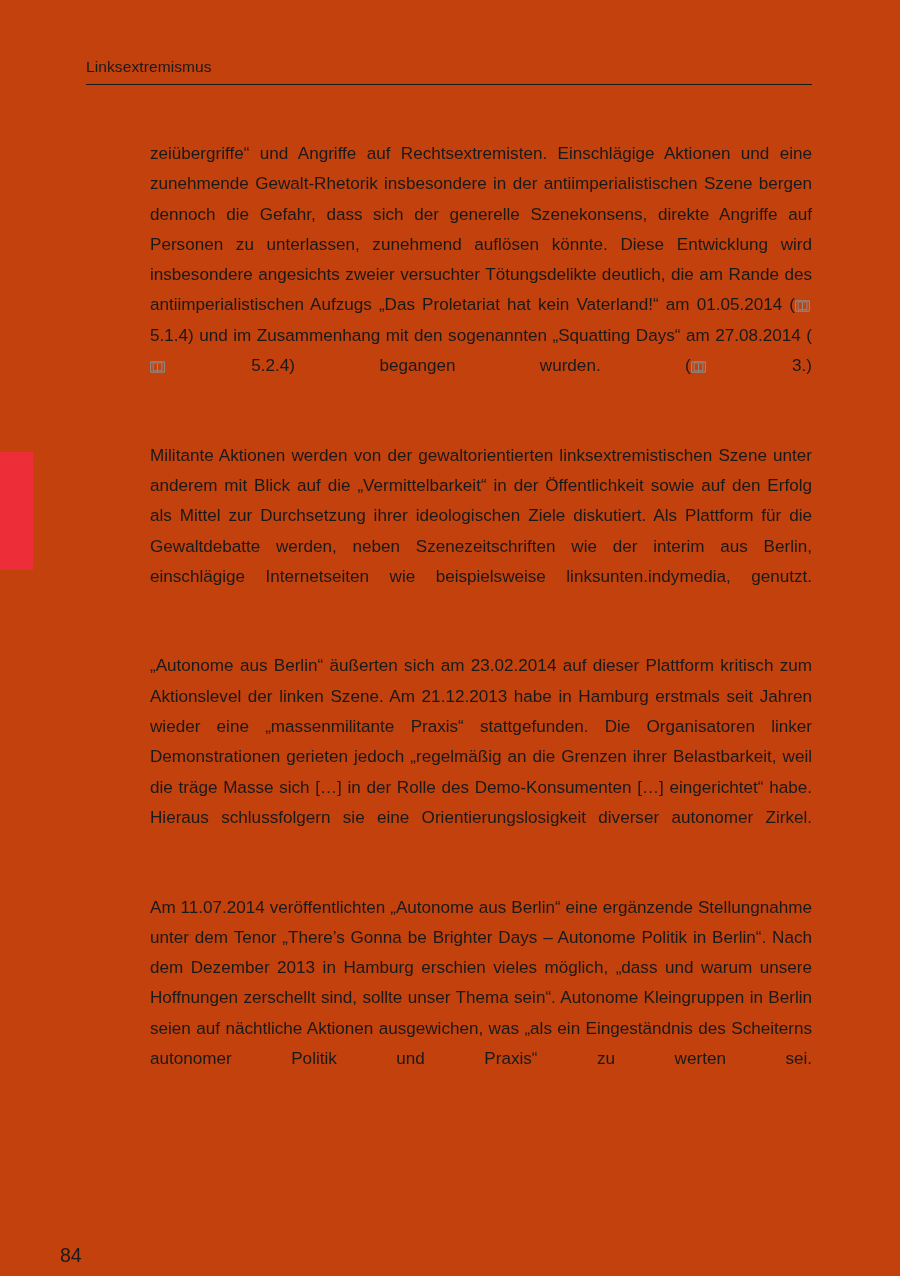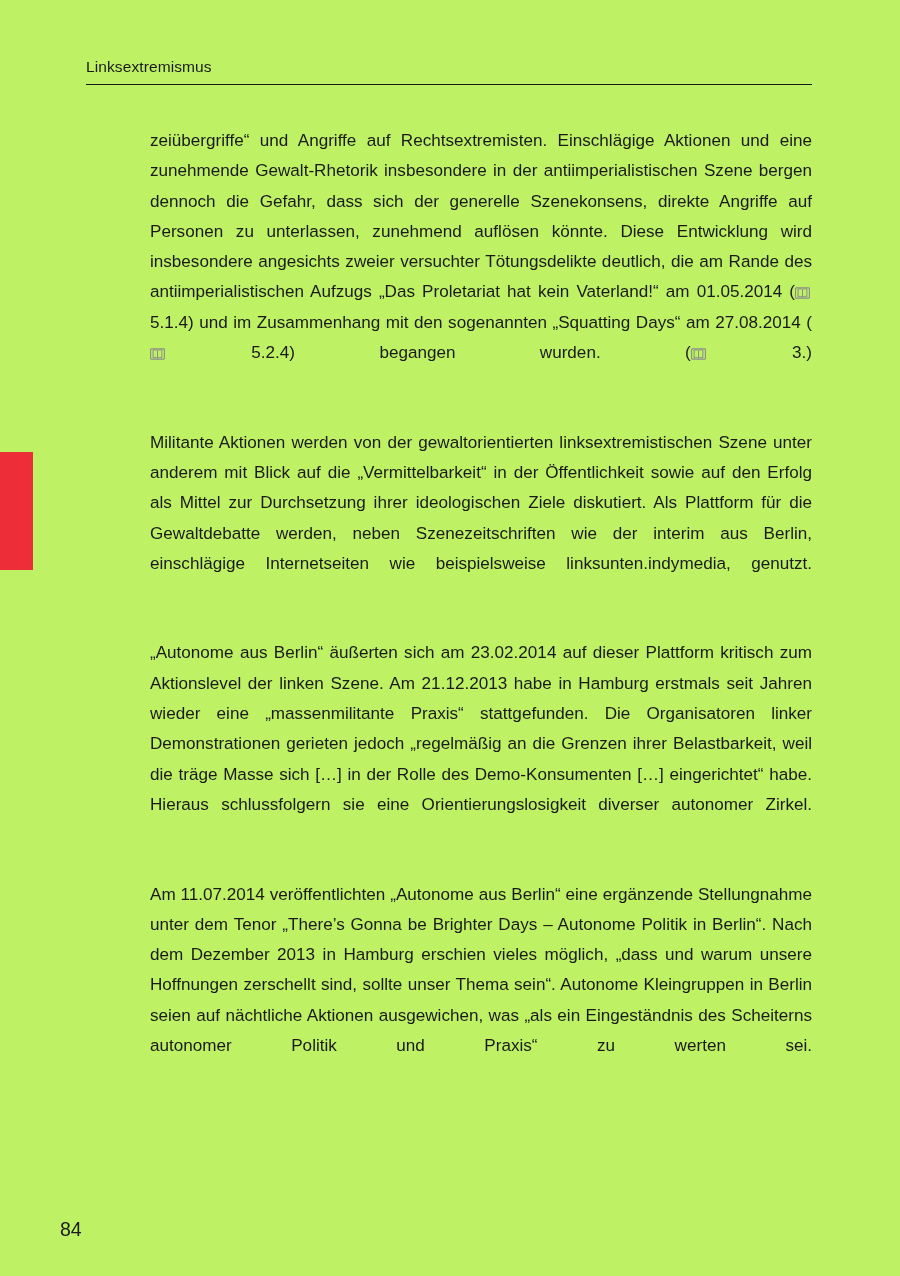--- a/index.html
+++ b/index.html
@@ -11,21 +11,21 @@
 
   body {
     font-family: "Liberation Sans", sans-serif;
     color: #1a1a1a;
   }
 
   .page {
     position: relative;
     width: 900px;
     height: 1276px;
-    background: #bef264;
+    background: #c2410c;
     overflow: hidden;
     box-sizing: border-box;
   }
 
   
   .edge-tab {
     position: absolute;
     left: 0;
     top: 452px;
     width: 33px;
@@ -53,21 +53,21 @@
   .running-head-rule {
     height: 1.6px;
     background: #1a1a1a;
     width: 100%;
   }
 
   
   .content {
     position: absolute;
     left: 150px;
-    top: 126px;
+    top: 139px;
     width: 662px;
   }
 
   .para {
     font-size: 17.1px;
     line-height: 30.3px;
     text-align: justify;
     text-justify: inter-word;
     margin: 0 0 29px 0;
     color: #1a1a1a;
@@ -100,21 +100,21 @@
   .book-icon svg {
     display: block;
     width: 15px;
     height: 12px;
   }
 
   
   .folio {
     position: absolute;
     left: 60px;
-    top: 1220px;
+    top: 1246px;
     font-size: 19.5px;
     line-height: 1;
     color: #1a1a1a;
   }
 </style>
 </head>
 <body>
 
 <div class="page">
 

